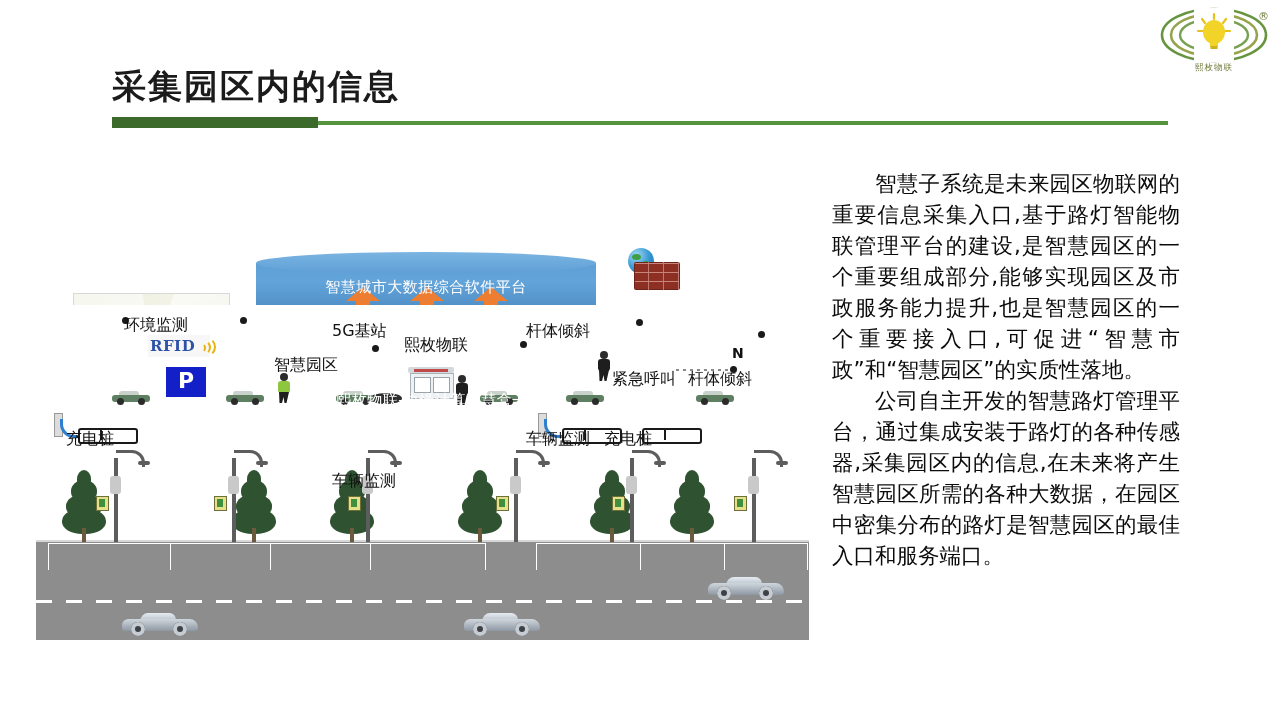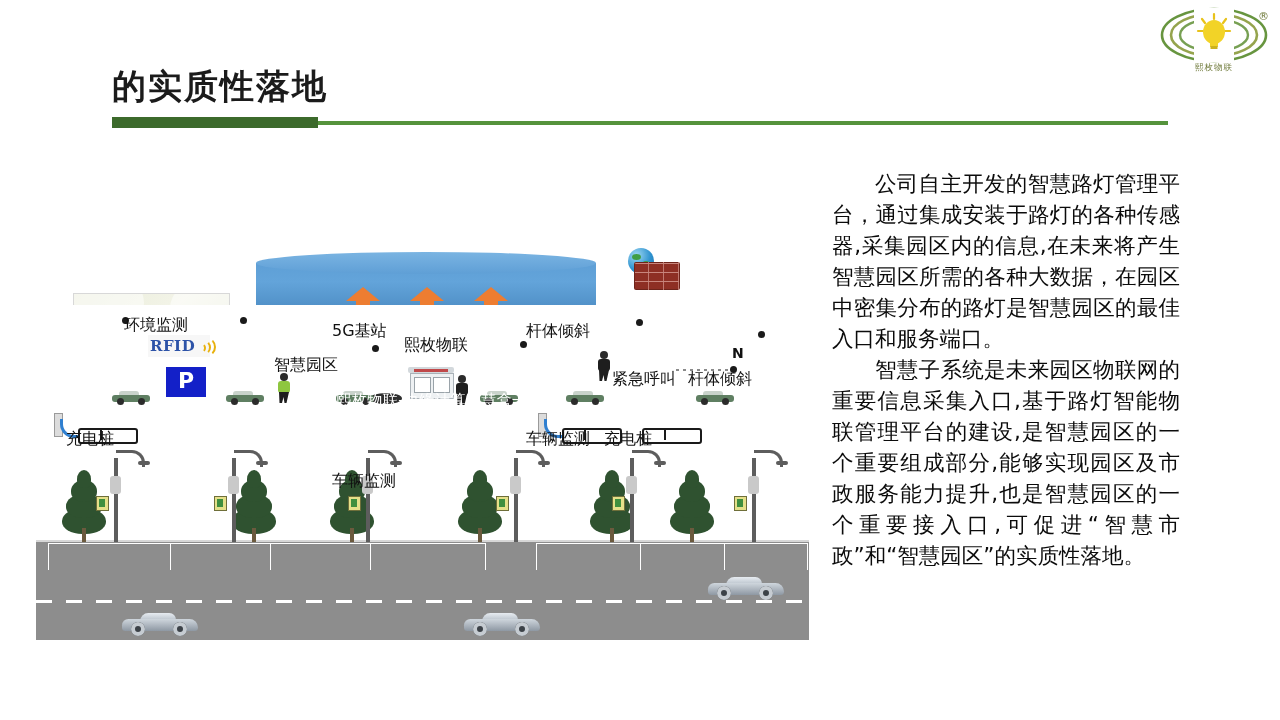--- a/index.html
+++ b/index.html
@@ -271,27 +271,27 @@
         <line x1="72" y1="27" x2="67" y2="27"></line>
       </g>
       <ellipse cx="56" cy="28" rx="11" ry="12" fill="#f2d327"></ellipse>
       <rect x="52" y="38" width="8" height="5" fill="#f2d327"></rect>
       <rect x="52.5" y="42" width="7" height="3" fill="#cbb21f"></rect>
       <text x="100" y="16" font-size="11" fill="#6f7a3a" font-family="DejaVu Sans, sans-serif">®</text>
     </svg>
     <div class="logo-text">熙枚物联</div>
   </div>
 
-  <div class="page-title">的实质性落地</div>
+  <div class="page-title">采集园区内的信息</div>
   <div class="rule-thick"></div>
   <div class="rule-thin"></div>
 
   <div class="text-col">
+    <p>智慧子系统是未来园区物联网的重要信息采集入口,基于路灯智能物联管理平台的建设,是智慧园区的一个重要组成部分,能够实现园区及市政服务能力提升,也是智慧园区的一个重要接入口,可促进“智慧市政”和“智慧园区”的实质性落地。</p>
     <p>公司自主开发的智慧路灯管理平台，通过集成安装于路灯的各种传感器,采集园区内的信息,在未来将产生智慧园区所需的各种大数据，在园区中密集分布的路灯是智慧园区的最佳入口和服务端口。</p>
-    <p>智慧子系统是未来园区物联网的重要信息采集入口,基于路灯智能物联管理平台的建设,是智慧园区的一个重要组成部分,能够实现园区及市政服务能力提升,也是智慧园区的一个重要接入口,可促进“智慧市政”和“智慧园区”的实质性落地。</p>
   </div>
 
   <div class="diagram">
 
     <div class="photo">
       <span class="blob" style="left:-20px;top:-26px;width:90px;height:70px;"></span>
       <span class="blob" style="left:96px;top:-14px;width:70px;height:56px;"></span>
       <div class="laptop-base"></div>
       <div class="laptop-screen"></div>
       <div class="folder"></div>
@@ -322,20 +322,21 @@
         <line x1="470" y1="254" x2="485" y2="340"></line>
         <line x1="520" y1="252" x2="600" y2="318"></line>
         <line x1="545" y1="248" x2="725" y2="330"></line>
       </g>
     </svg>
 
     <div class="cyl" style="left:222px;top:92px;width:340px;height:46px;">
       <div class="bot"></div>
         <div class="body"></div>
         <div class="top"></div>
+      <div class="lbl" style="top:26px;">智慧城市大数据综合软件平台</div>
     </div>
 
     <div class="cyl" style="left:250px;top:150px;width:284px;height:44px;">
       <div class="bot"></div>
         <div class="body"></div>
         <div class="top"></div>
     </div>
 
     <div class="cyl" style="left:278px;top:208px;width:240px;height:40px;">
       <div class="bot"></div>

